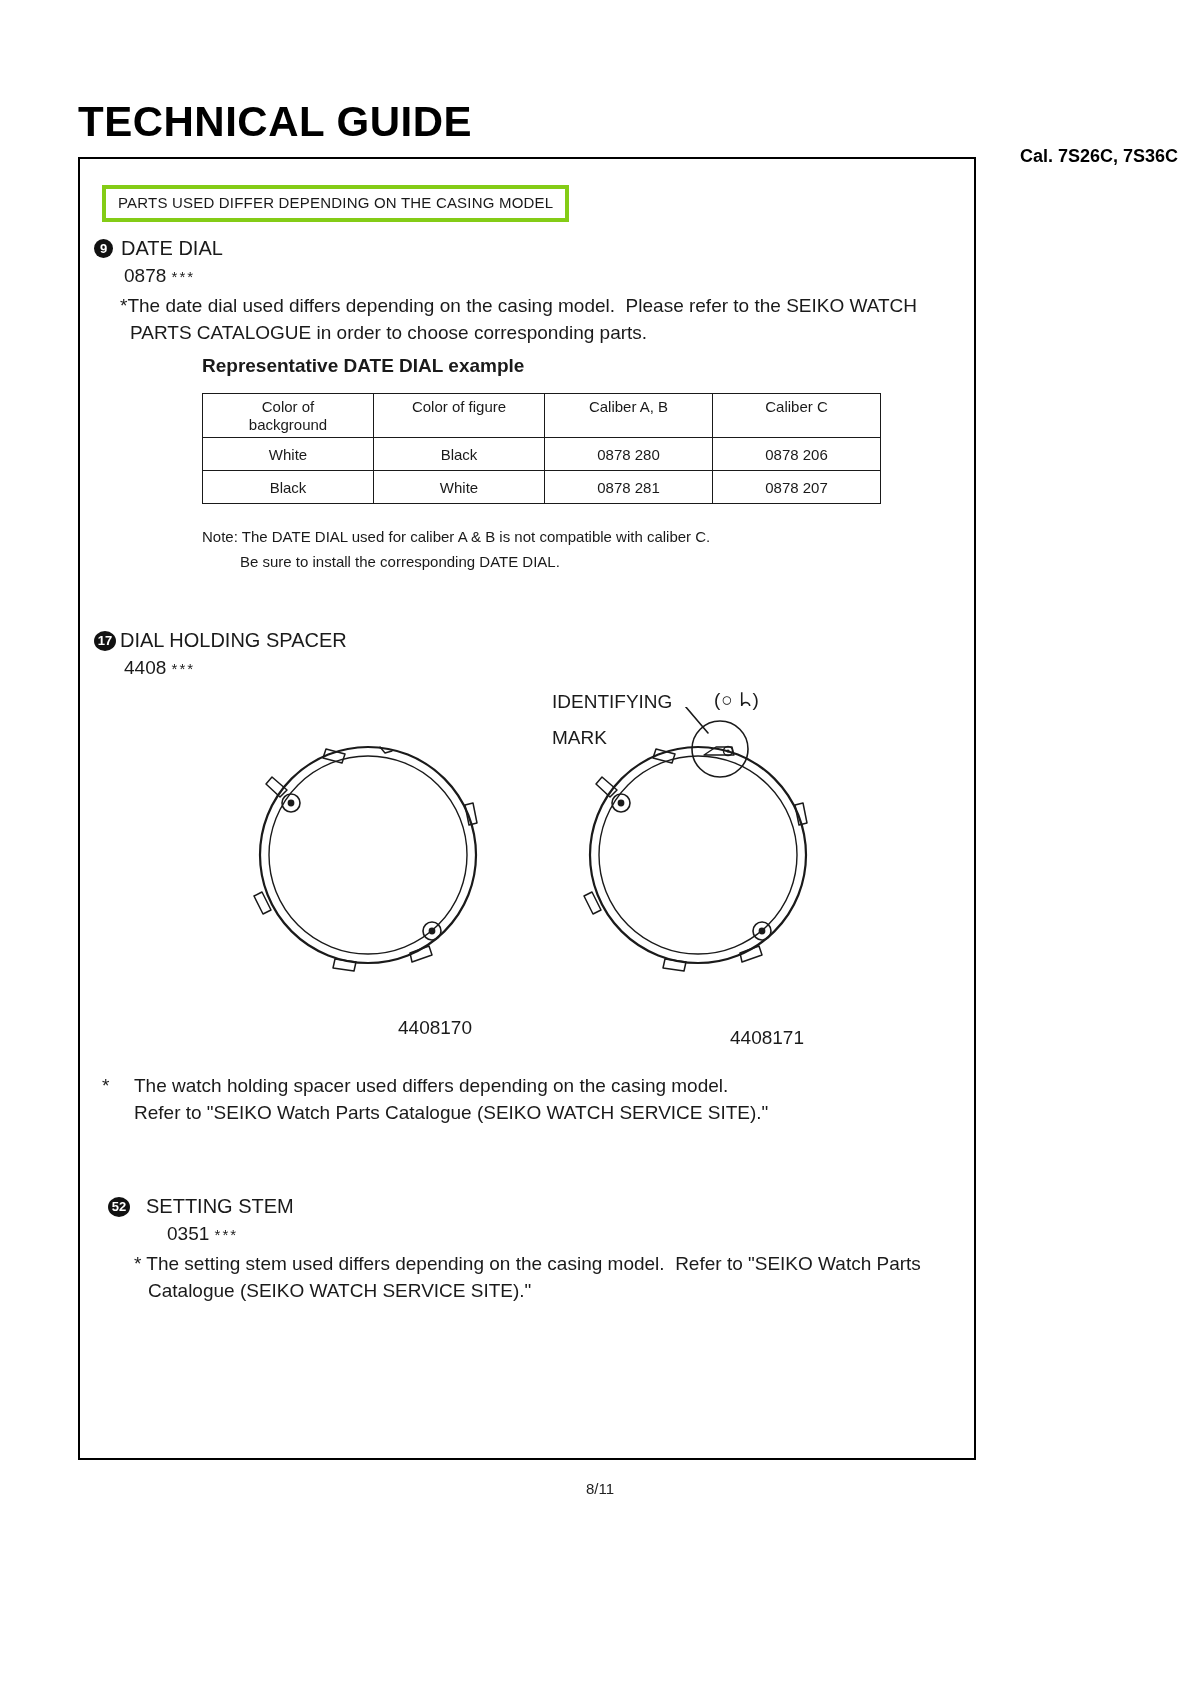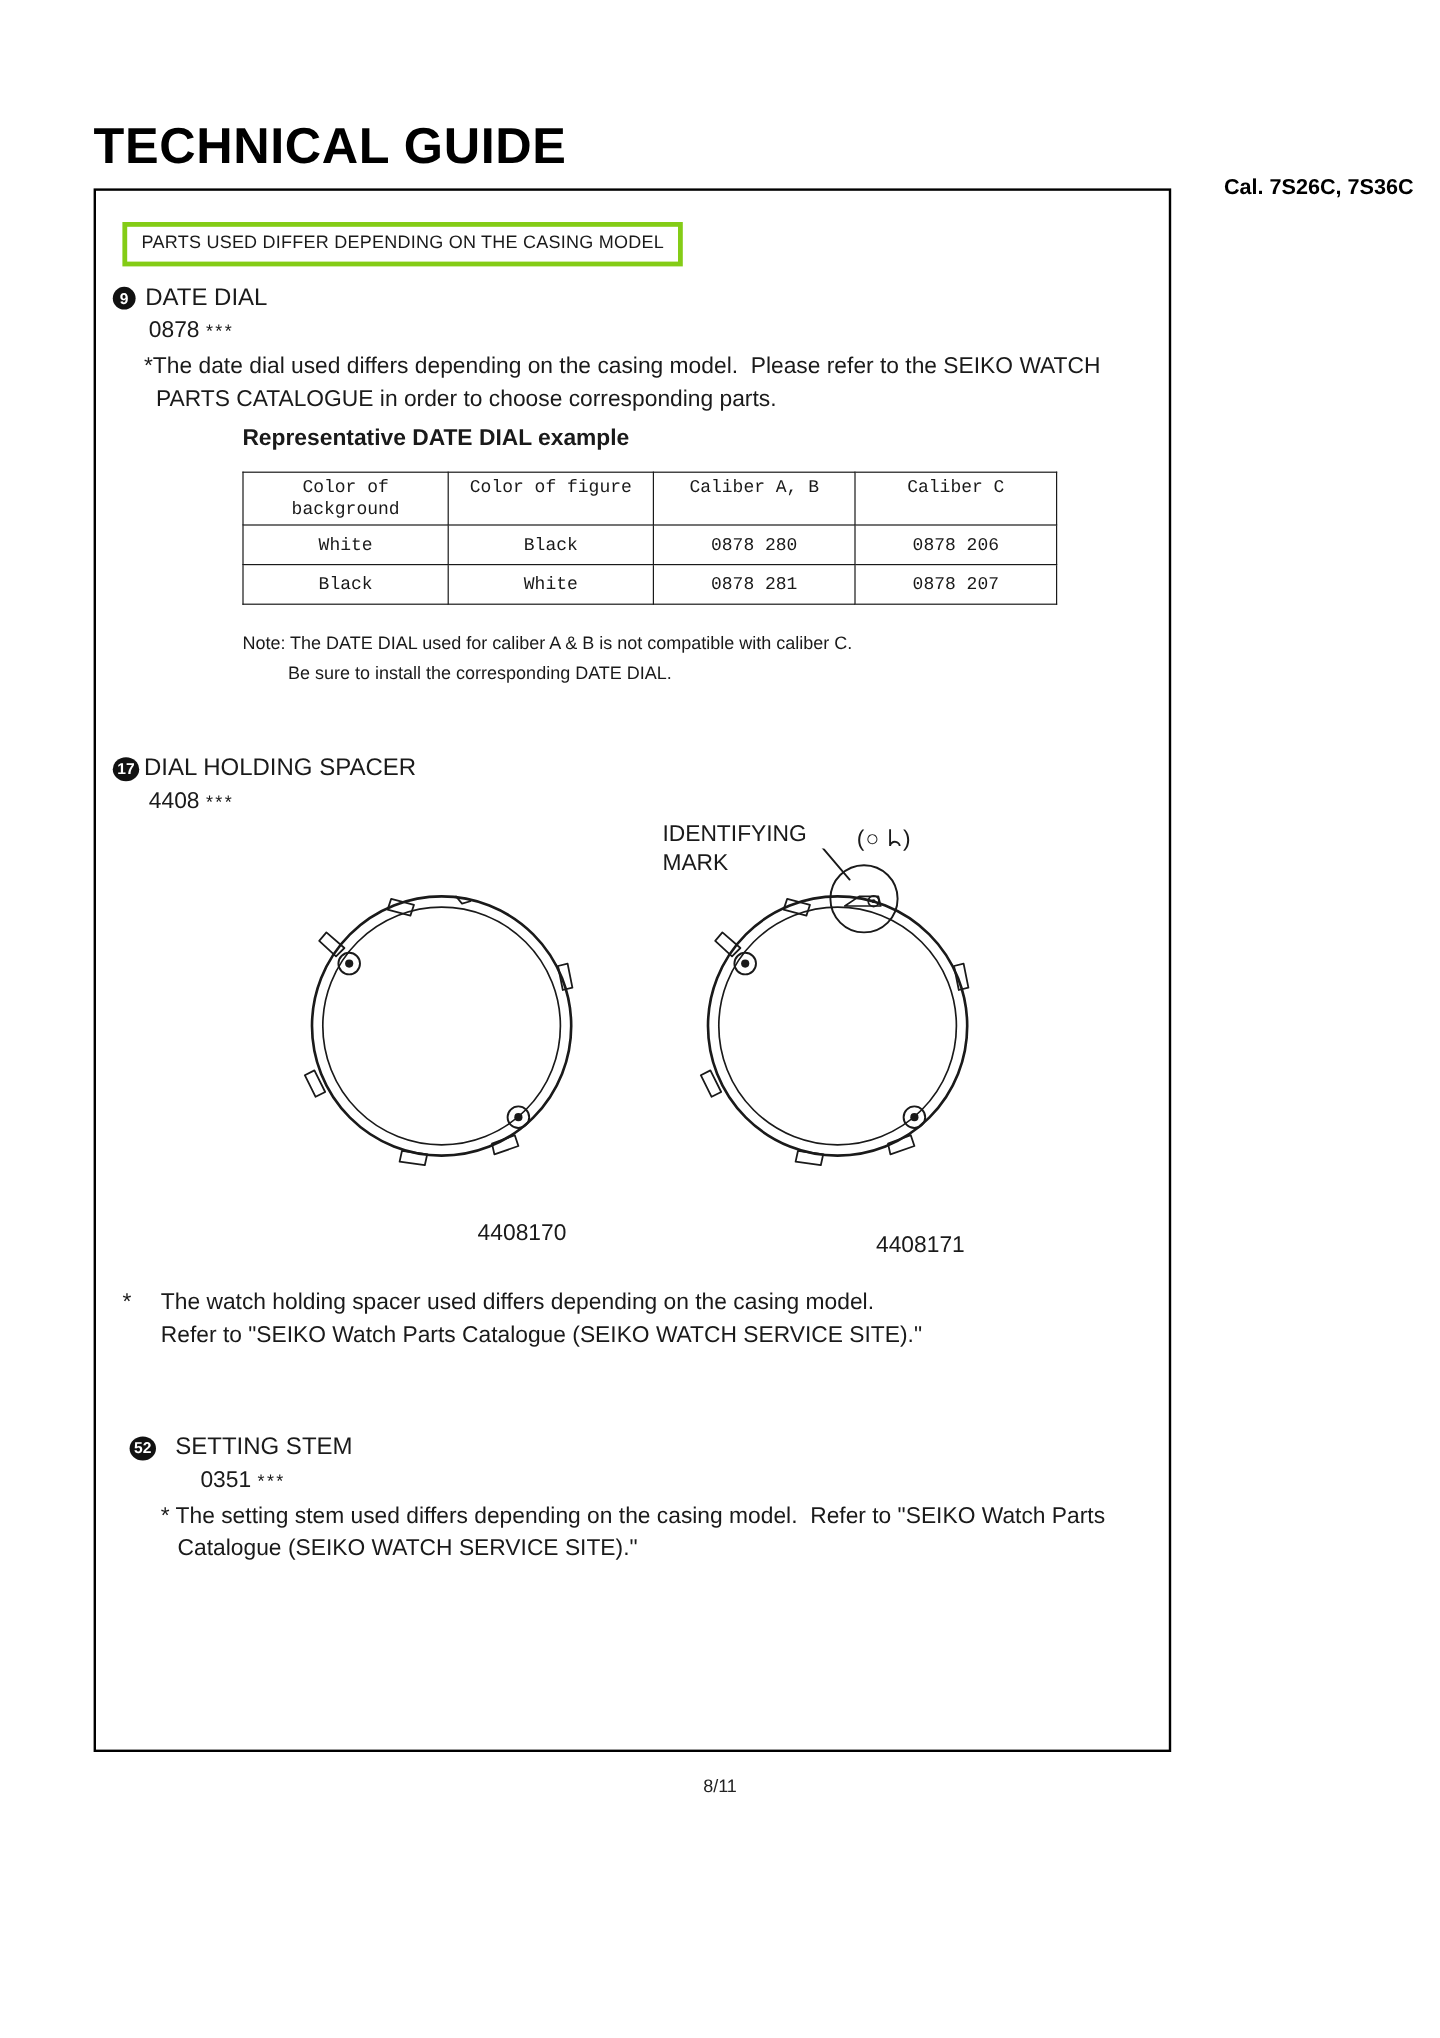--- a/index.html
+++ b/index.html
@@ -165,21 +165,21 @@
     left: 0;
     top: 510px;
     width: 894px;
     height: 380px;
   }
   .mark-label {
     position: absolute;
     left: 472px;
     top: 15px;
     font-size: 19px;
-    line-height: 24px;
+    line-height: 36px;
     white-space: pre;
   }
   .mark-glyph {
     position: absolute;
     left: 634px;
     top: 20px;
     font-size: 19px;
     white-space: nowrap;
     letter-spacing: 1px;
   }
@@ -218,21 +218,21 @@
   </div>
   <div class="entry-code" style="left:44px; top:106px;">
     <span>0878</span>
     <span class="stars">***</span>
   </div>
   <div class="body-text" style="left:40px; top:133px;">*The date dial used differs depending on the casing model.  Please refer to the SEIKO WATCH</div>
   <div class="body-text" style="left:50px; top:160px;">PARTS CATALOGUE in order to choose corresponding parts.</div>
 
   <div class="sub-title" style="left:122px; top:196px;">Representative DATE DIAL example</div>
 
-  <table class="dial-table" style="top:234px;font-family:Liberation Mono, monospace;">
+  <table class="dial-table" style="top:234px;">
     <thead>
       <tr>
         <td class="col-a">
             <div class="hdr-wrap">Color of<br>background</div>
           </td>
         <td class="col-b">
             <div class="hdr-wrap">Color of figure</div>
           </td>
         <td class="col-c">
             <div class="hdr-wrap">Caliber A, B</div>

